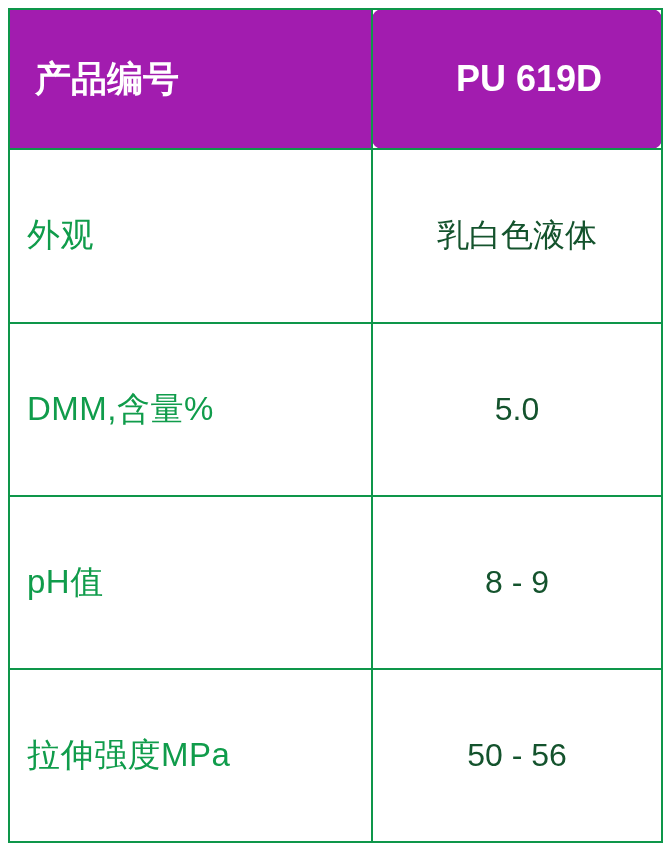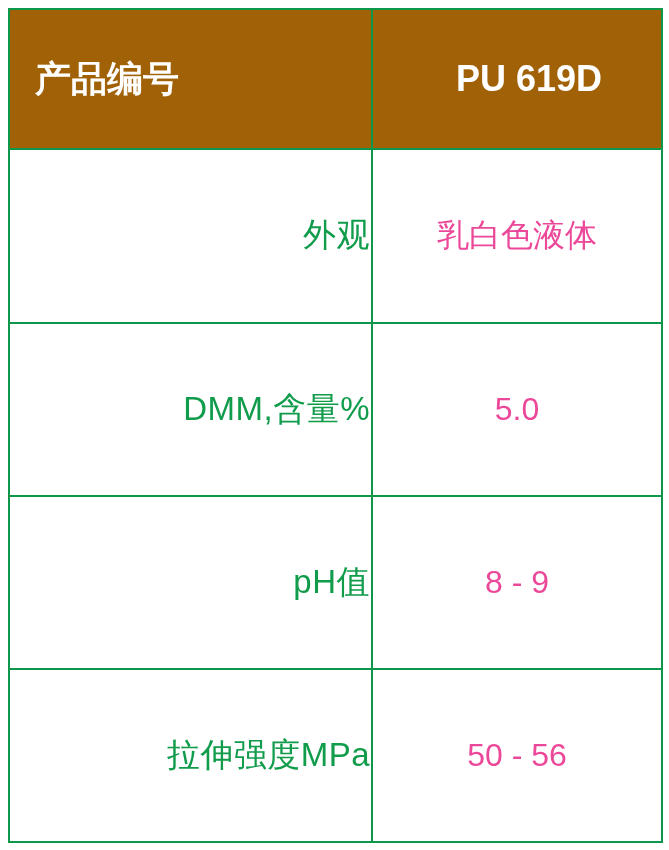--- a/index.html
+++ b/index.html
@@ -26,43 +26,44 @@
     box-sizing: border-box;
     vertical-align: middle;
   }
   col.col-label  { width: 363px; }
   col.col-value  { width: 290px; }
 
   tr.header-row { height: 77px; }
   tr.data-row   { height: 95px; }
 
   tr.header-row th {
-    background: #a16207;
+    background: #a21caf;
     color: #ffffff;
     font-weight: bold;
     font-size: 36px;
     padding-left: 25px;
   }
   th.header-label {
     text-align: left;
     padding-left: 28px;
   }
   th.header-value {
     text-align: center;
     font-size: 34px;
+    border-radius: 10px;
   }
   td.prop-label {
     color: #109c4b;
     font-size: 33px;
-    text-align: right;
-    padding-left: 28px;
+    text-align: left;
+    padding-left: 17px;
     letter-spacing: 0.5px;
   }
   td.prop-value {
-    color: #ec4899;
+    color: #14532d;
     font-size: 32px;
     text-align: center;
   }
 </style>
 </head>
 <body>
 
 <div class="page">
   <table class="spec-table">
     <colgroup>

